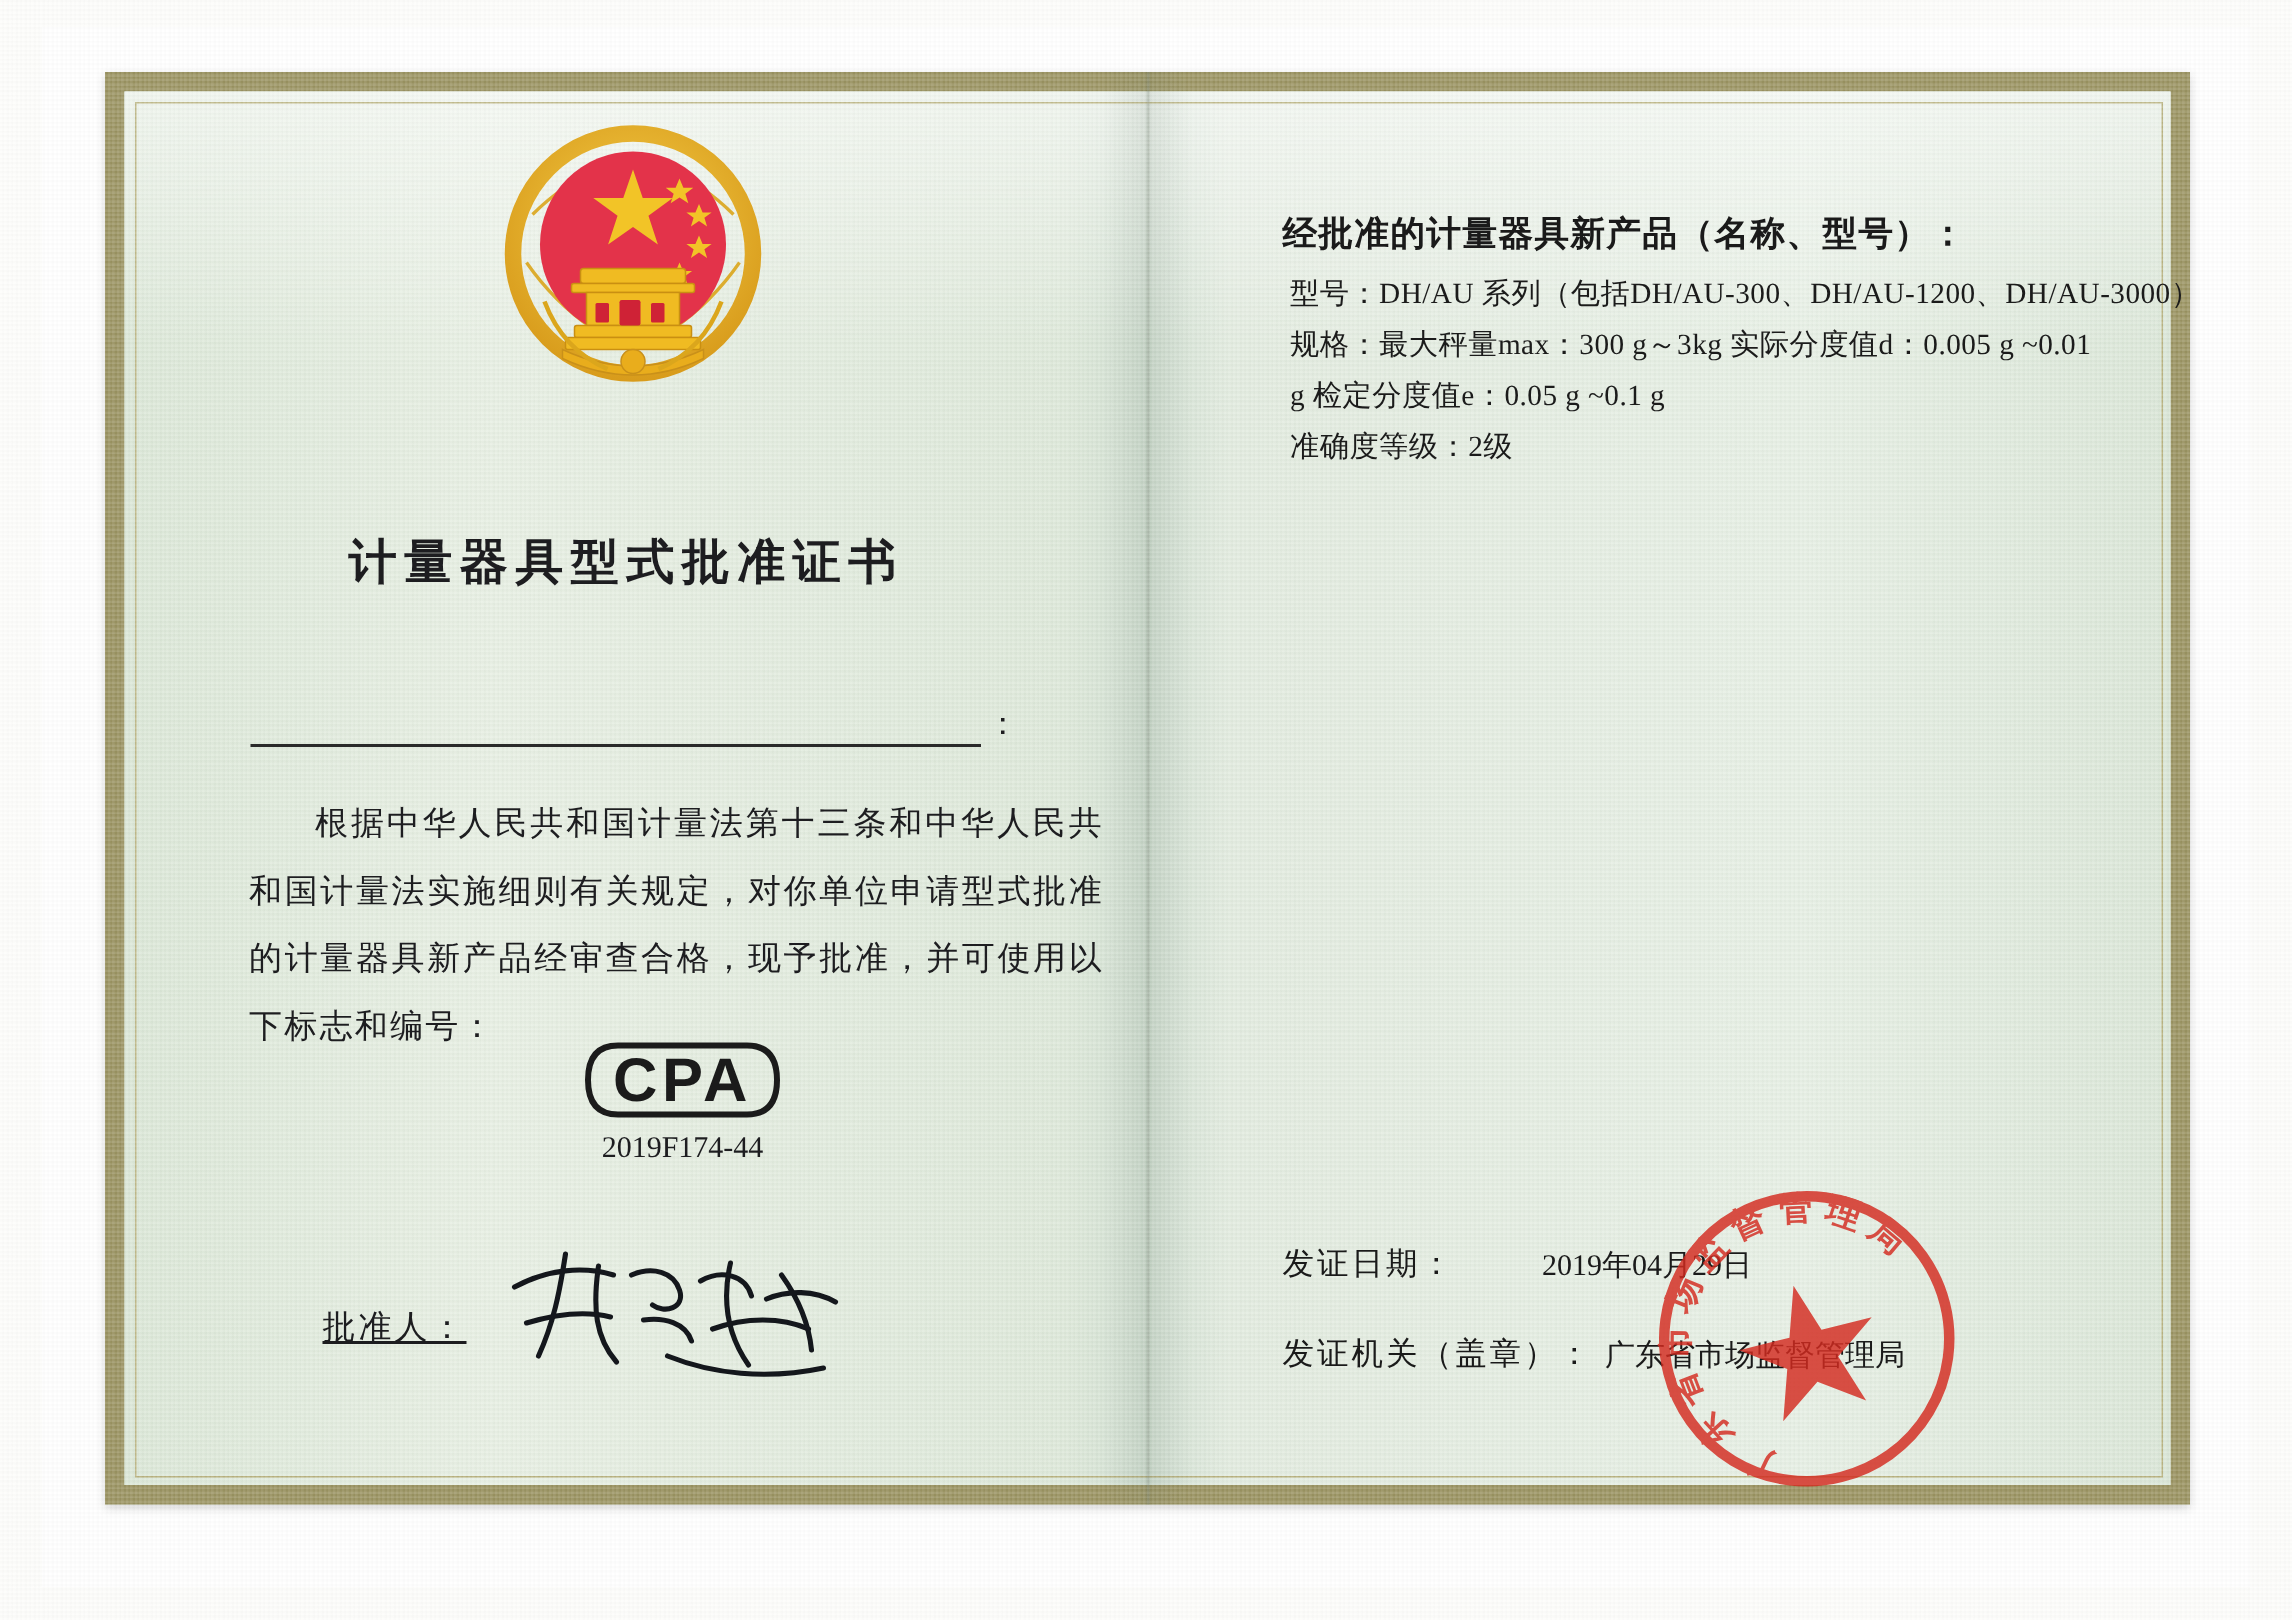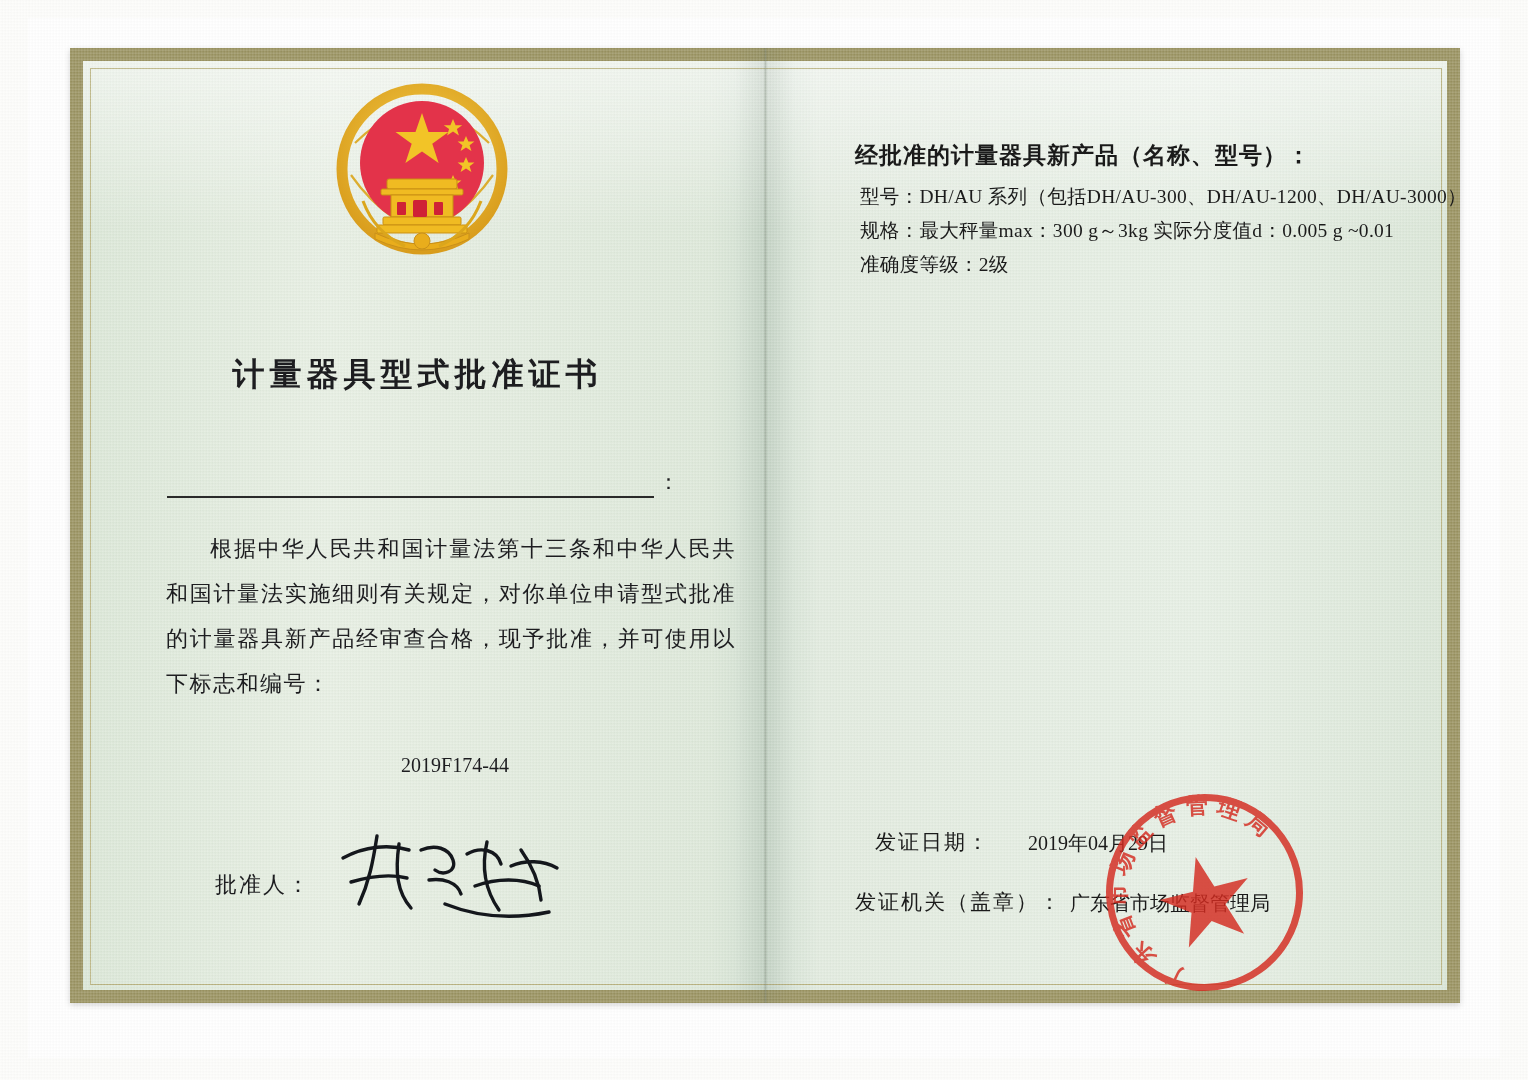--- a/index.html
+++ b/index.html
@@ -206,20 +206,21 @@
     font-family: "Liberation Serif", serif;
   }
 
   .approver-label {
     position: absolute;
     left: 145px;
     top: 822px;
     font-size: 22px;
     letter-spacing: 2px;
     color: #1d1d20;
+    text-decoration: underline;
   }
   .signature {
     position: absolute;
     left: 255px;
     top: 772px;
     width: 260px;
     height: 115px;
   }
 
   
@@ -251,21 +252,20 @@
   }
   .product-lines div { white-space: nowrap; }
 
   .issue-date-label {
     position: absolute;
     left: 85px;
     top: 780px;
     font-size: 21px;
     letter-spacing: 2px;
     color: #1a1a1a;
-    margin-left: 20px;
   }
   .issue-date-value {
     position: absolute;
     left: 258px;
     top: 782px;
     font-size: 20px;
     color: #1a1a1a;
   }
   .issue-org-label {
     position: absolute;
@@ -372,20 +372,26 @@
         </svg>
       </div>
 
       <div class="title-line2">计量器具型式批准证书</div>
 
       <div class="recipient-rule"></div>
       <div class="recipient-colon">：</div>
 
       <div class="body-text">根据中华人民共和国计量法第十三条和中华人民共和国计量法实施细则有关规定，对你单位申请型式批准的计量器具新产品经审查合格，现予批准，并可使用以下标志和编号：</div>
 
+      <div class="cpa-mark">
+        <svg viewBox="0 0 130 54" width="130" height="54" aria-hidden="true">
+          <path d="M22 4 L108 4 Q128 4 128 27 Q128 50 108 50 L22 50 Q2 50 2 27 Q2 4 22 4 Z" fill="none" stroke="#1b1b1b" stroke-width="4"></path>
+        </svg>
+        <div class="cpa-text">CPA</div>
+      </div>
       <div class="cpa-number">2019F174-44</div>
 
       <div class="approver-label">批准人：</div>
 
       <div class="signature">
         <svg viewBox="0 0 260 115" width="260" height="115" aria-hidden="true">
           <g fill="none" stroke="#14171c" stroke-width="3.4" stroke-linecap="round" stroke-linejoin="round">
             <path d="M18 38 C40 26, 64 24, 84 30"></path>
             <path d="M52 16 C48 42, 44 62, 34 84"></path>
             <path d="M26 62 C46 56, 66 54, 82 58"></path>
@@ -403,20 +409,21 @@
       </div>
     </div>
 
     <div class="right-page">
 
       <div class="product-heading">经批准的计量器具新产品（名称、型号）：</div>
 
       <div class="product-lines">
         <div>型号：DH/AU 系列（包括DH/AU-300、DH/AU-1200、DH/AU-3000）</div>
         <div>规格：最大秤量max：300 g～3kg 实际分度值d：0.005 g ~0.01</div>
+        <div>g 检定分度值e：0.05 g ~0.1 g</div>
         <div>准确度等级：2级</div>
       </div>
 
       <div class="issue-date-label">发证日期：</div>
       <div class="issue-date-value">2019年04月29日</div>
 
       <div class="issue-org-label">发证机关（盖章）：</div>
       <div class="issue-org-value">广东省市场监督管理局</div>
 
       <div class="seal">

